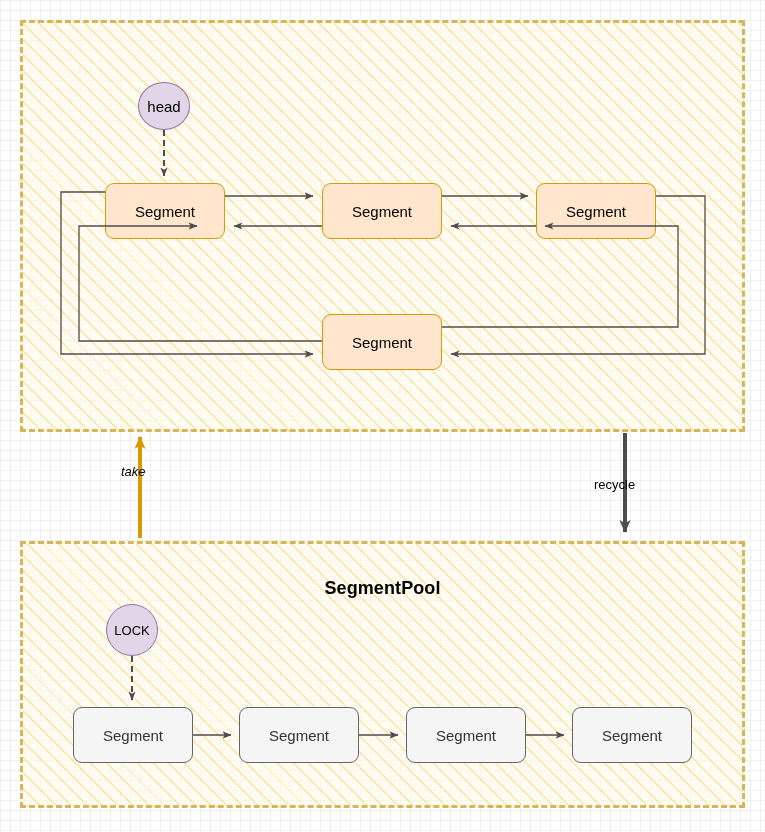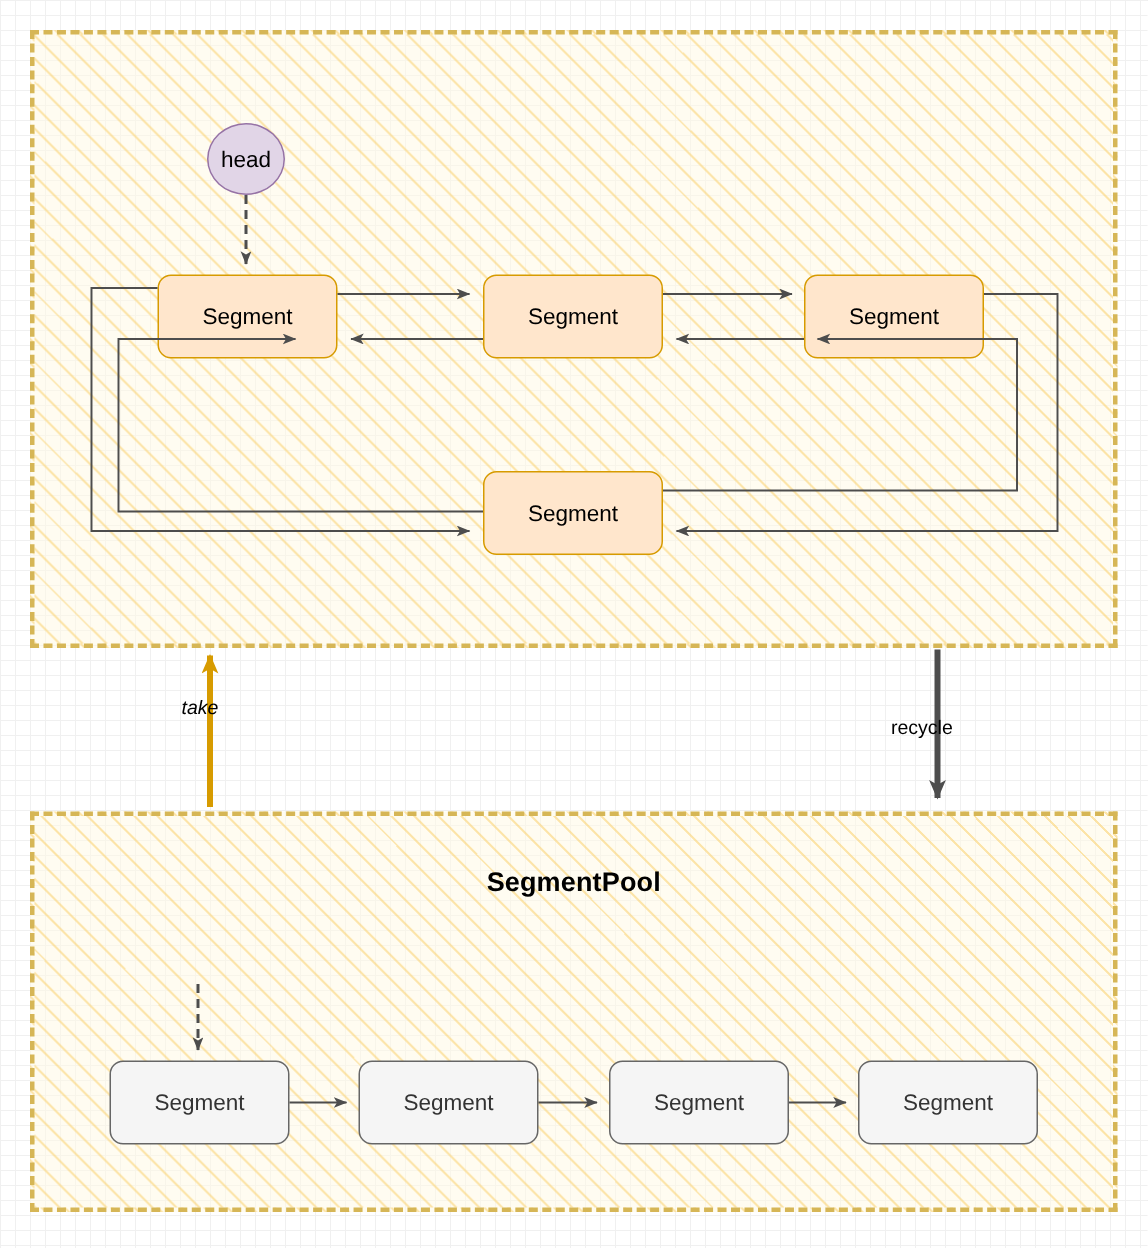--- a/index.html
+++ b/index.html
@@ -140,20 +140,23 @@
     <span>Segment</span>
   </div>
   <div class="node buffer-seg" style="left:322px; top:314px;">
     <span>Segment</span>
   </div>
 
   <div class="group-box" id="group-pool" style="left:20px; top:541px; width:725px; height:267px;">
   </div>
   <div class="group-title" id="title-pool" style="top:565px;margin-top:13px;">SegmentPool</div>
 
+  <div class="circle-node" id="node-lock">
+    <span>LOCK</span>
+  </div>
 
   <div class="node pool-seg" style="left:73px; top:707px;">
     <span>Segment</span>
   </div>
   <div class="node pool-seg" style="left:239px; top:707px;">
     <span>Segment</span>
   </div>
   <div class="node pool-seg" style="left:406px; top:707px;">
     <span>Segment</span>
   </div>

